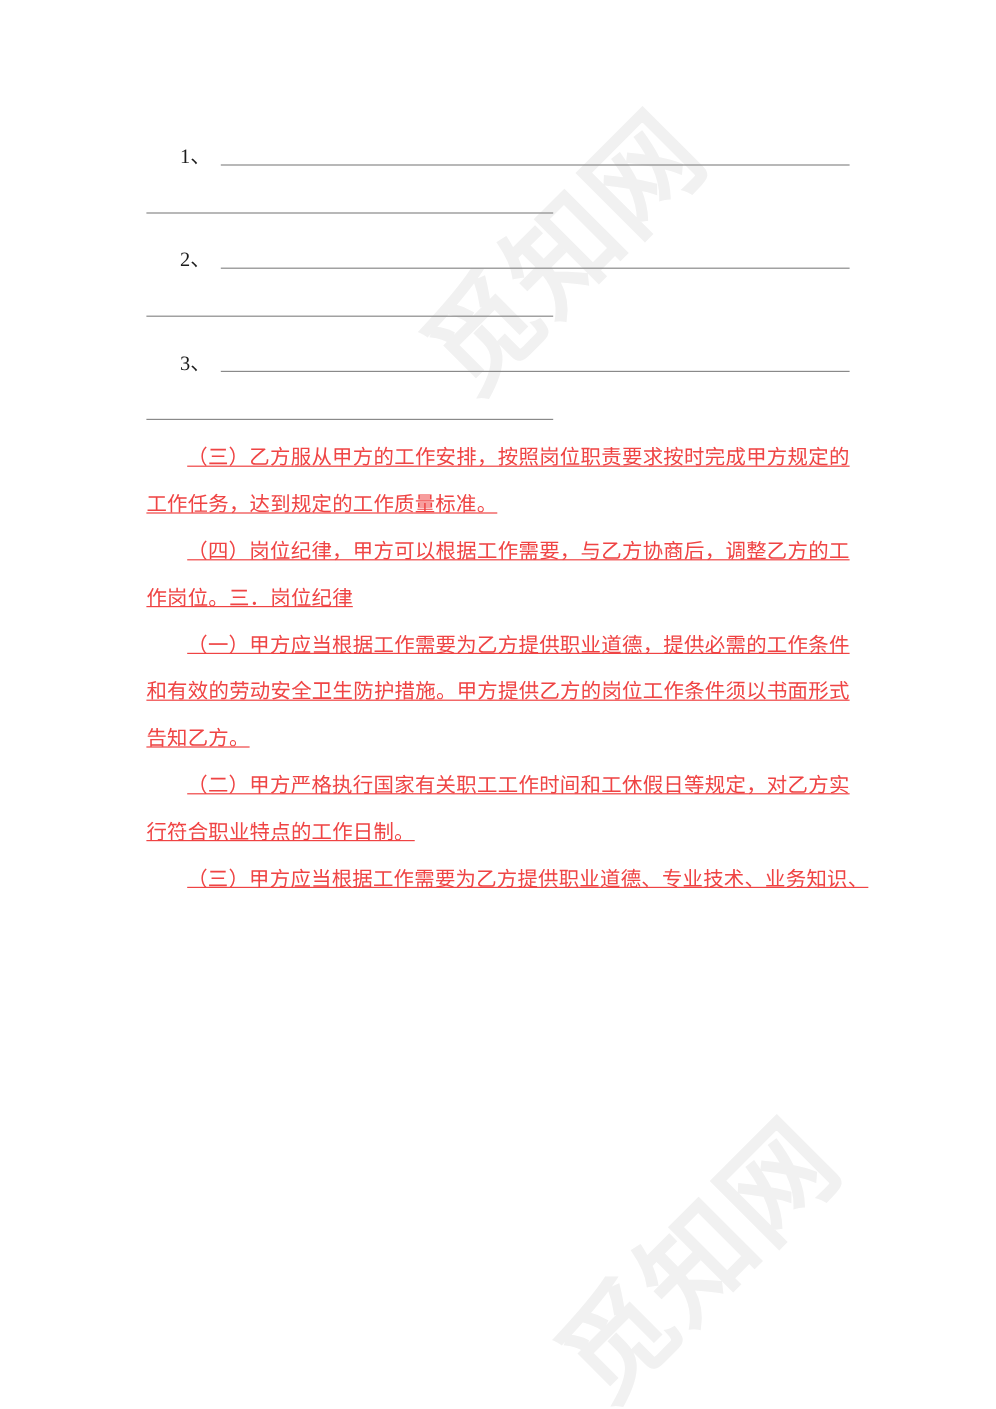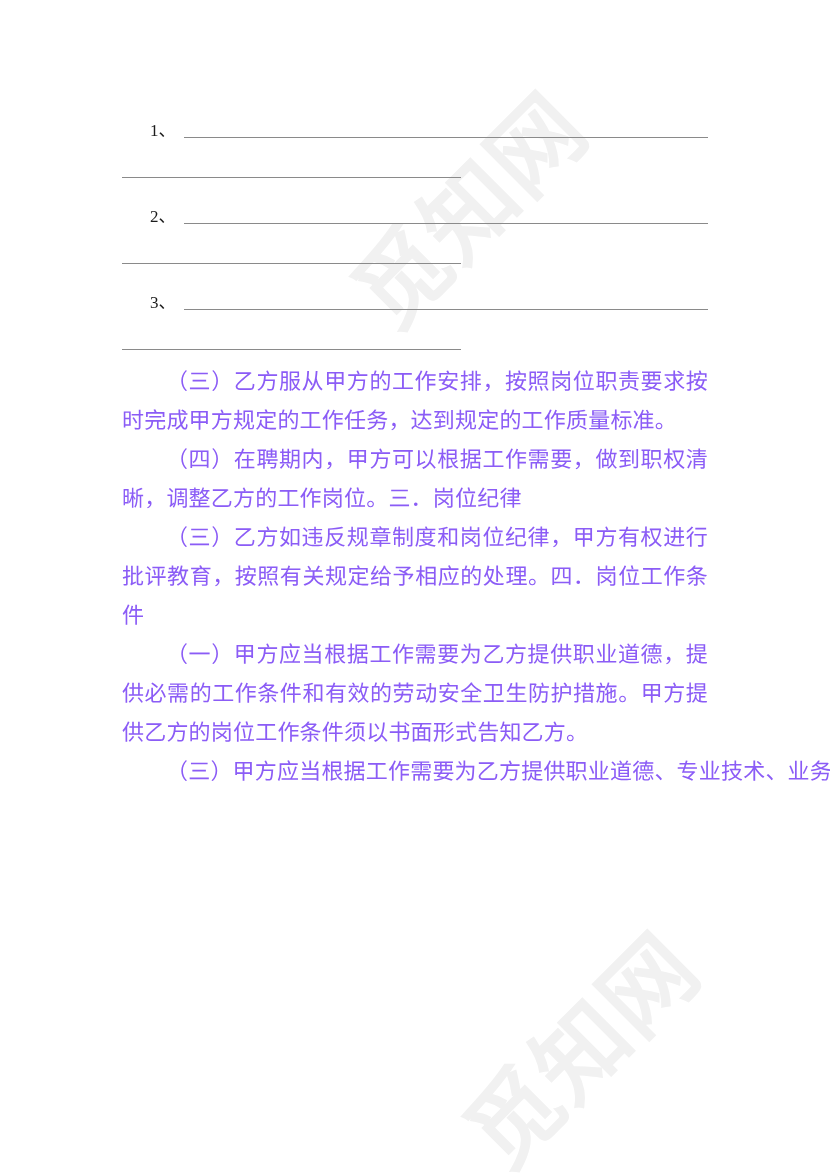--- a/index.html
+++ b/index.html
@@ -102,29 +102,30 @@
     margin-top: 34px;
     margin-bottom: 0;
   }
 
   .blank-spacer {
     height: 12px;
   }
 
   
   .para {
-    font-size: 22px;
+    font-size: 17px;
     line-height: 39px;
-    color: #8b5cf6;
+    color: #ef4444;
     text-align: justify;
     text-justify: inter-character;
     margin: 0;
     text-indent: 2em;
     font-family: "Liberation Serif", "DejaVu Serif", serif;
     letter-spacing: 0.2px;
+    text-decoration: underline;
   }
 
   .para-last {
     white-space: nowrap;
     text-align: center;
   }
 </style>
 </head>
 <body>
 
@@ -162,25 +163,25 @@
         <span class="blank-label">3、</span>
         <span class="blank-rule"></span>
       </div>
       <div class="blank-rule-second"></div>
     </div>
 
     <div class="blank-spacer"></div>
 
     <p class="para">（三）乙方服从甲方的工作安排，按照岗位职责要求按时完成甲方规定的工作任务，达到规定的工作质量标准。</p>
 
-    <p class="para">（四）在聘期内，甲方可以根据工作需要，做到职权清晰，调整乙方的工作岗位。三．岗位纪律</p>
+    <p class="para">（四）岗位纪律，甲方可以根据工作需要，与乙方协商后，调整乙方的工作岗位。三．岗位纪律</p>
 
 
 
-    <p class="para">（三）乙方如违反规章制度和岗位纪律，甲方有权进行批评教育，按照有关规定给予相应的处理。四．岗位工作条件</p>
 
     <p class="para">（一）甲方应当根据工作需要为乙方提供职业道德，提供必需的工作条件和有效的劳动安全卫生防护措施。甲方提供乙方的岗位工作条件须以书面形式告知乙方。</p>
 
+    <p class="para">（二）甲方严格执行国家有关职工工作时间和工休假日等规定，对乙方实行符合职业特点的工作日制。</p>
 
     <p class="para para-last">（三）甲方应当根据工作需要为乙方提供职业道德、专业技术、业务知识、</p>
 
   </div>
 </div>
 
 </body></html>

